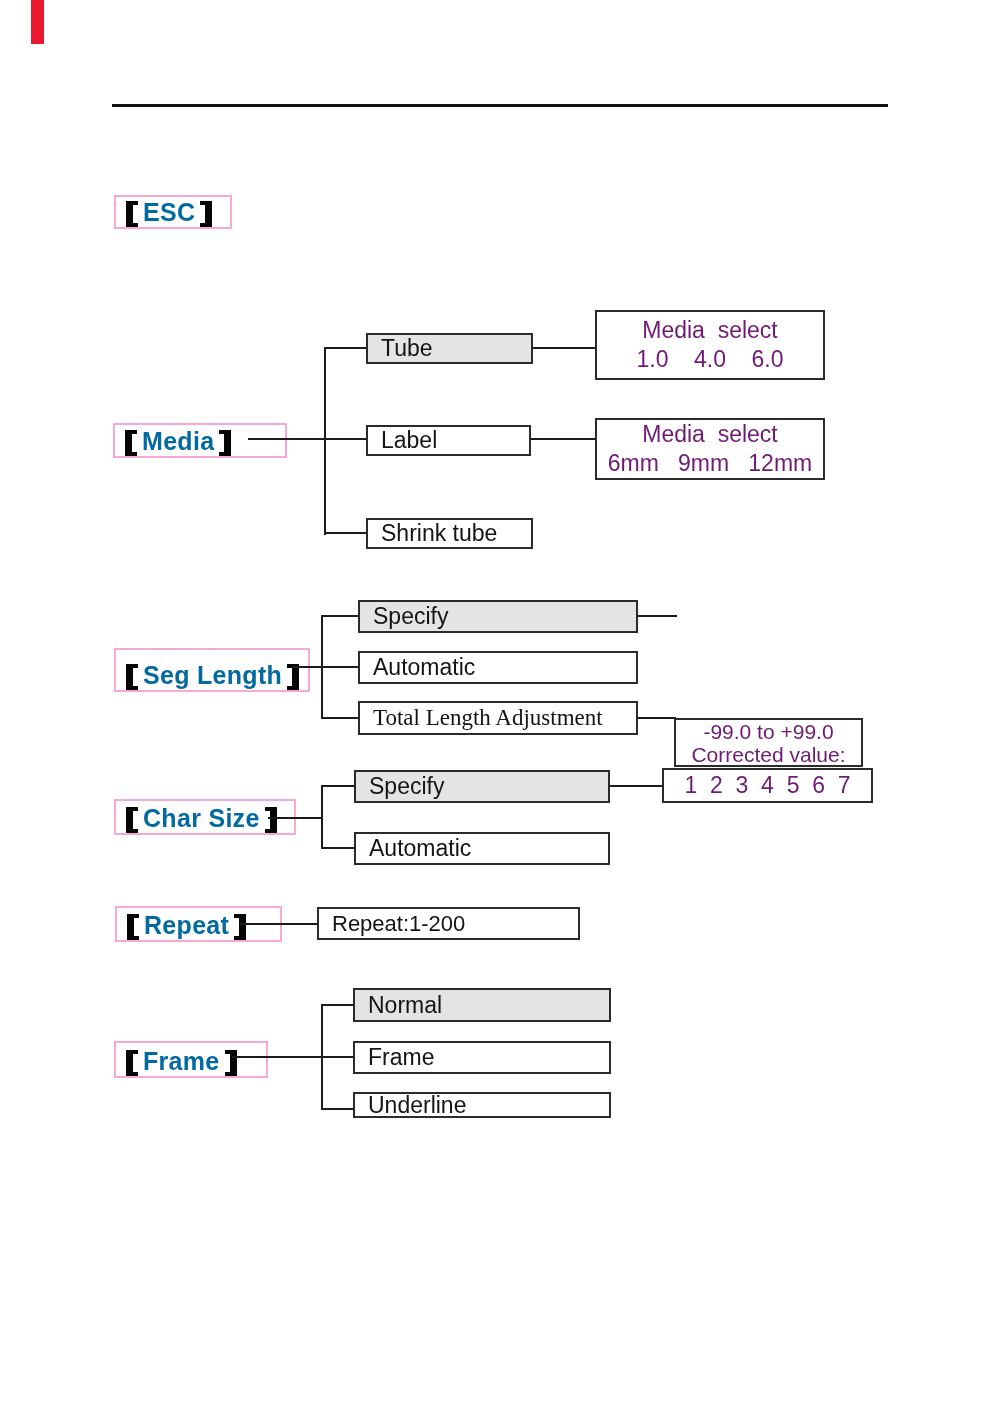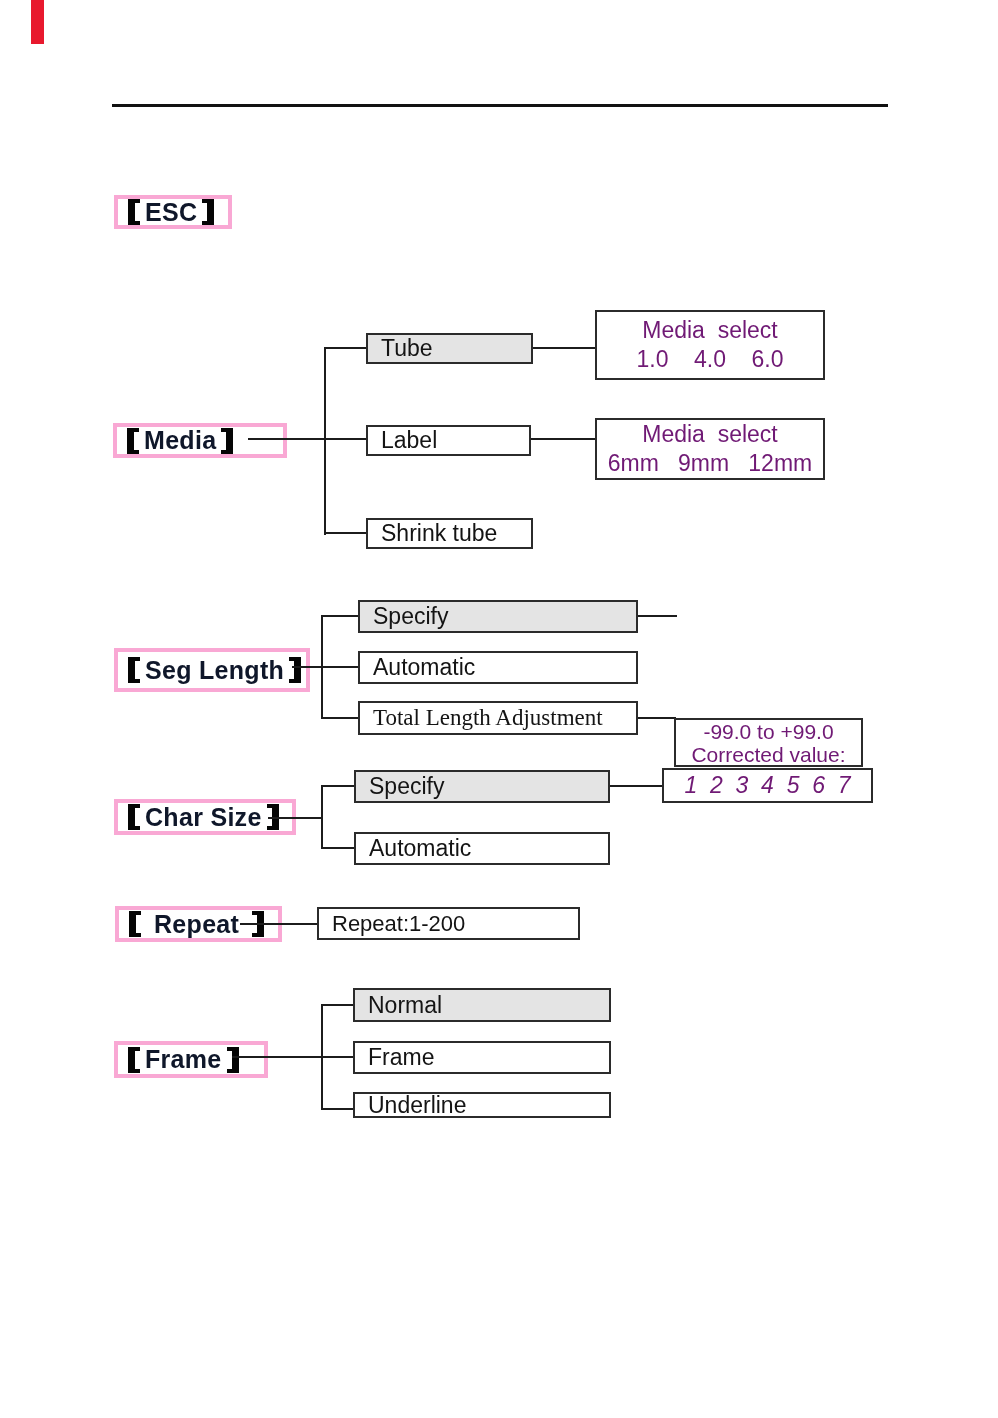--- a/index.html
+++ b/index.html
@@ -5,22 +5,22 @@
   html,body { margin:0; padding:0; background:#ffffff; }
   #page {
     position:relative; width:998px; height:1418px; background:#ffffff;
     font-family:"Liberation Sans","DejaVu Sans",sans-serif; overflow:hidden;
   }
   .rule { position:absolute; background:#111111; }
   .marker { position:absolute; }
   
   .blabel {
     position:absolute; box-sizing:border-box; background:#ffffff;
-    border:4px solid #f9a8d4; display:flex; align-items:center;
-    padding-left:10px; font-weight:bold; font-size:25px; color:#0f172a;
+    border:2px solid #f9a8d4; display:flex; align-items:flex-end;
+    padding-left:10px; font-weight:bold; font-size:25px; color:#0369a1;
     letter-spacing:0.3px; white-space:pre;
   }
   
   .lb,.rb { display:inline-block; box-sizing:border-box; width:12px; height:26px; flex:0 0 auto; }
   .lb { border-left:7px solid #050505; border-top:4px solid #050505; border-bottom:4px solid #050505; margin-right:5px; }
   .rb { border-right:7px solid #050505; border-top:4px solid #050505; border-bottom:4px solid #050505; margin-left:5px; }
   
   .box {
     position:absolute; box-sizing:border-box; background:#ffffff;
     border:2px solid #2b2b2b; display:flex; align-items:center;
@@ -108,27 +108,27 @@
   </div>
 
   <div class="hl" style="left:268px; top:817px; width:55px;"></div>
   <div class="vl" style="left:321px; top:785px; height:64px;"></div>
   <div class="hl" style="left:321px; top:785px; width:33px;"></div>
   <div class="hl" style="left:321px; top:847px; width:33px;"></div>
   <div class="hl" style="left:608px; top:785px; width:56px;"></div>
 
   <div class="box gray" style="left:354px; top:770px; width:256px; height:33px;">Specify</div>
 
-  <div class="detail" style="left:662px; top:768px; width:211px; height:35px;font-style:italic;">
+  <div class="detail" style="left:662px; top:768px; width:211px; height:35px;">
     <span>1  2  3  4  5  6  7</span>
   </div>
 
   <div class="box" style="left:354px; top:832px; width:256px; height:33px;">Automatic</div>
 
-  <div class="blabel" style="left:115px; top:906px; width:167px; height:36px;gap:8px;">
+  <div class="blabel" style="left:115px; top:906px; width:167px; height:36px;">
     <span class="lb"></span><span>Repeat</span><span class="rb"></span>
   </div>
 
   <div class="hl" style="left:240px; top:923px; width:77px;"></div>
 
   <div class="box" style="left:317px; top:907px; width:263px; height:33px; font-size:22px;">Repeat:1-200</div>
 
   <div class="blabel" style="left:114px; top:1041px; width:154px; height:37px;">
     <span class="lb"></span><span>Frame</span><span class="rb"></span>
   </div>

